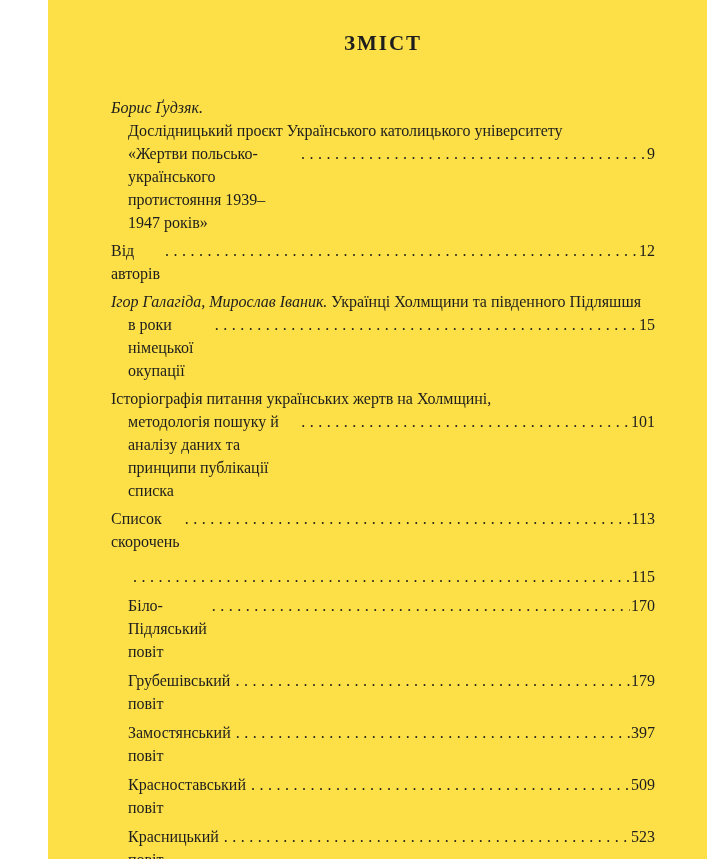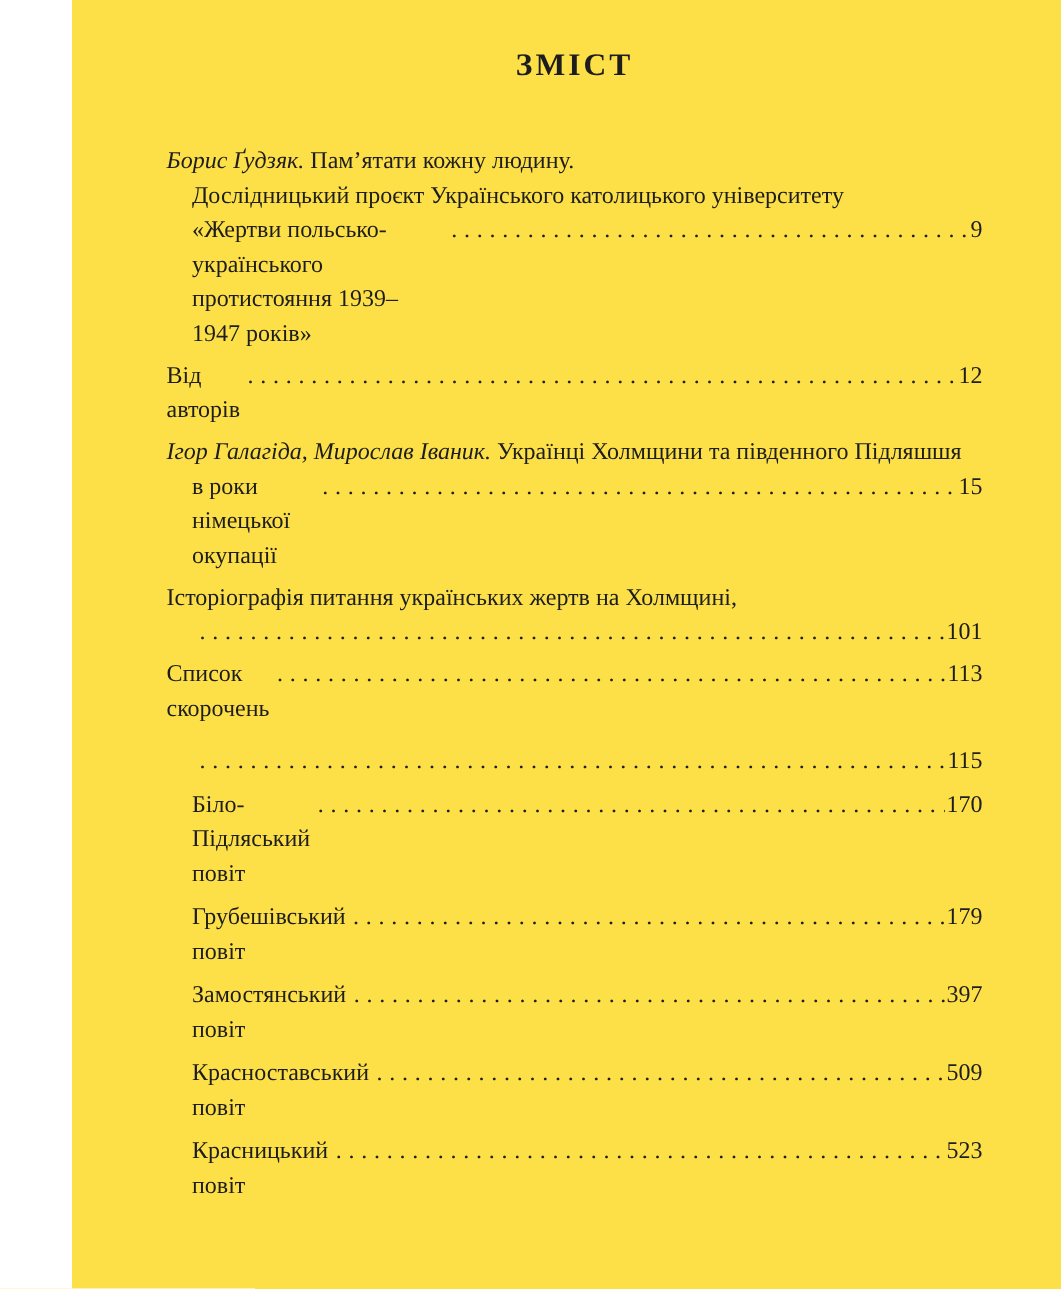--- a/index.html
+++ b/index.html
@@ -69,21 +69,20 @@
 
 <div class="page">
   <div class="edge-line"></div>
   <div class="content">
     <h1 class="title">ЗМІСТ</h1>
     <div id="toc-root">
         <div class="section front-matter">
           <div class="entry">
             <div class="line">
               <span class="italic">Борис Ґудзяк.</span>
-              <span class="label"> Пам’ятати кожну людину.</span>
             </div>
             <div class="line indent">
               <span class="label">Дослідницький проєкт Українського католицького університету</span>
             </div>
             <div class="line indent">
               <span class="label">«Жертви польсько-українського протистояння 1939–1947 років»</span>
               <span class="leader"></span>
               <span class="page-num">9</span>
             </div>
           </div>
@@ -103,20 +102,21 @@
               <span class="label">в роки німецької окупації</span>
               <span class="leader"></span>
               <span class="page-num">15</span>
             </div>
           </div>
           <div class="entry">
             <div class="line">
               <span class="label">Історіографія питання українських жертв на Холмщині,</span>
             </div>
             <div class="line indent">
+              <span class="label">методологія пошуку й аналізу даних та принципи публікації списка</span>
               <span class="leader"></span>
               <span class="page-num">101</span>
             </div>
           </div>
           <div class="entry">
             <div class="line">
               <span class="label">Список скорочень</span>
               <span class="leader"></span>
               <span class="page-num">113</span>
             </div>

